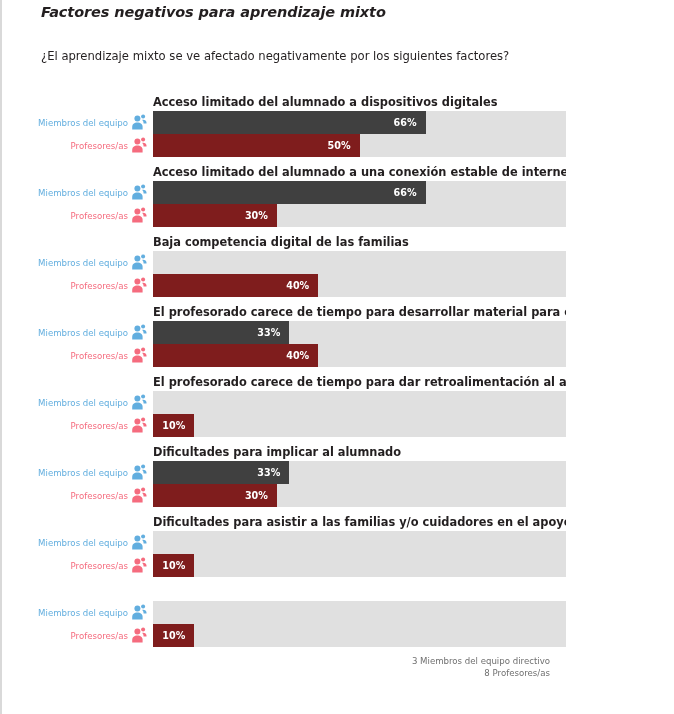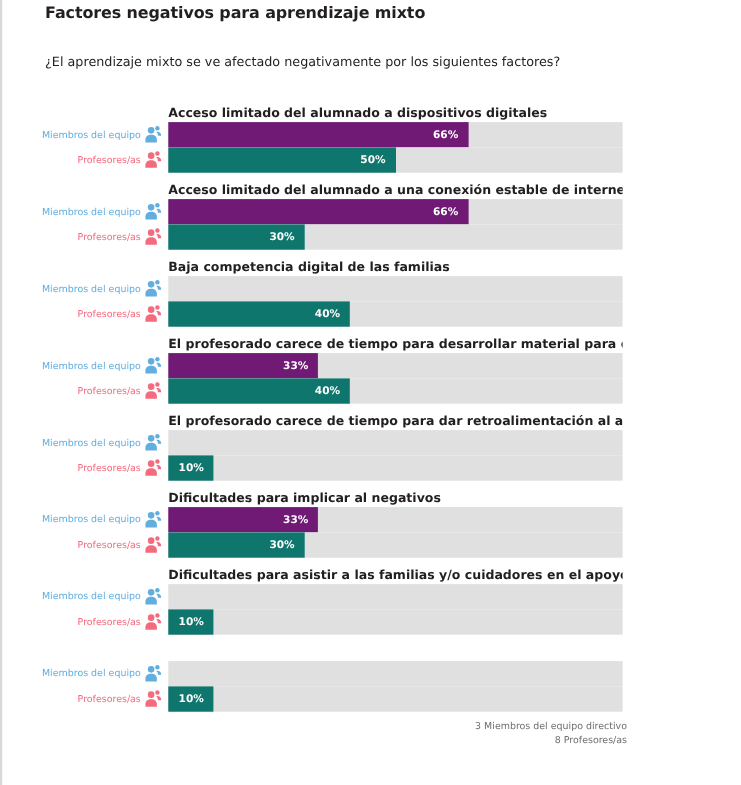--- a/index.html
+++ b/index.html
@@ -15,21 +15,21 @@
   
   .edge-rule {
     position: absolute; left: 0; top: 0;
     width: 2px; height: 714px; background: #d9d9d9;
   }
   .page { position: relative; padding: 0; }
 
   .page-title {
     position: absolute; left: 41px; top: 4px;
     font-size: 14.5px; font-weight: bold; letter-spacing: -.1px;
-    color: #231f20; white-space: nowrap;
+    color: #231f20; white-space: nowrap; font-style: italic;
   }
   .page-subtitle {
     position: absolute; left: 41px; top: 49px;
     font-size: 11.6px; font-weight: normal; color: #231f20;
     white-space: nowrap;
   }
 
   .groups { position: absolute; left: 0; top: 92px; width: 536px; }
 
   .group { position: relative; height: 70px; }
@@ -65,29 +65,29 @@
 
   .track {
     position: absolute; left: 153px; top: 0;
     width: 413px; height: 23px;
     background: #E0E0E0;
   }
   .fill {
     position: absolute; left: 0; top: 0; height: 23px;
     display: flex; align-items: center; justify-content: flex-end;
   }
-  .row.blue .fill { background: #701a75; }
-  .row.pink .fill { background: #0f766e; padding-left: 28px; }
+  .row.blue .fill { background: #404040; }
+  .row.pink .fill { background: #7f1d1d; padding-left: 28px; }
   .fill .val {
     font-size: 9.6px; font-weight: bold; color: #ffffff;
     padding-right: 9px; white-space: nowrap;
   }
 
   .footer {
-    position: absolute; right: 104px; top: 655px;
+    position: absolute; right: 124px; top: 655px;
     text-align: right;
     font-size: 8.6px; color: #6f6f6f; line-height: 12px;
   }
   .footer div { white-space: nowrap; }
 </style>
 </head>
 <body>
 
 <div class="edge-rule"></div>
 
@@ -258,21 +258,21 @@
             </svg>
           </span>
           <div class="track">
             <div class="fill" style="width: 41.3px;">
               <span class="val">10%</span>
             </div>
           </div>
         </div>
       </div>
       <div class="group">
-        <div class="group-title">Dificultades para implicar al negativos</div>
+        <div class="group-title">Dificultades para implicar al alumnado</div>
         <div class="row r1 blue">
           <div class="row-label">Miembros del equipo</div>
           <span class="row-icon">
             <svg viewBox="0 0 20 19" xmlns="http://www.w3.org/2000/svg" aria-hidden="true">
               <circle cx="13.1" cy="3.1" r="2.0" fill="#62AEDF"></circle>
               <path d="M13.1 6.2c2.0 0 3.4 1.2 3.4 2.9v0.9h-3.0V9.3c0-1.1-.5-2.1-1.4-2.8.3-.2.6-.3 1.0-.3z" fill="#62AEDF"></path>
               <circle cx="7.4" cy="5.0" r="3.0" fill="#62AEDF"></circle>
               <path d="M7.4 9.1c3.1 0 5.2 1.8 5.2 4.4V16H2.2v-2.5c0-2.6 2.1-4.4 5.2-4.4z" fill="#62AEDF"></path>
             </svg>
           </span>

